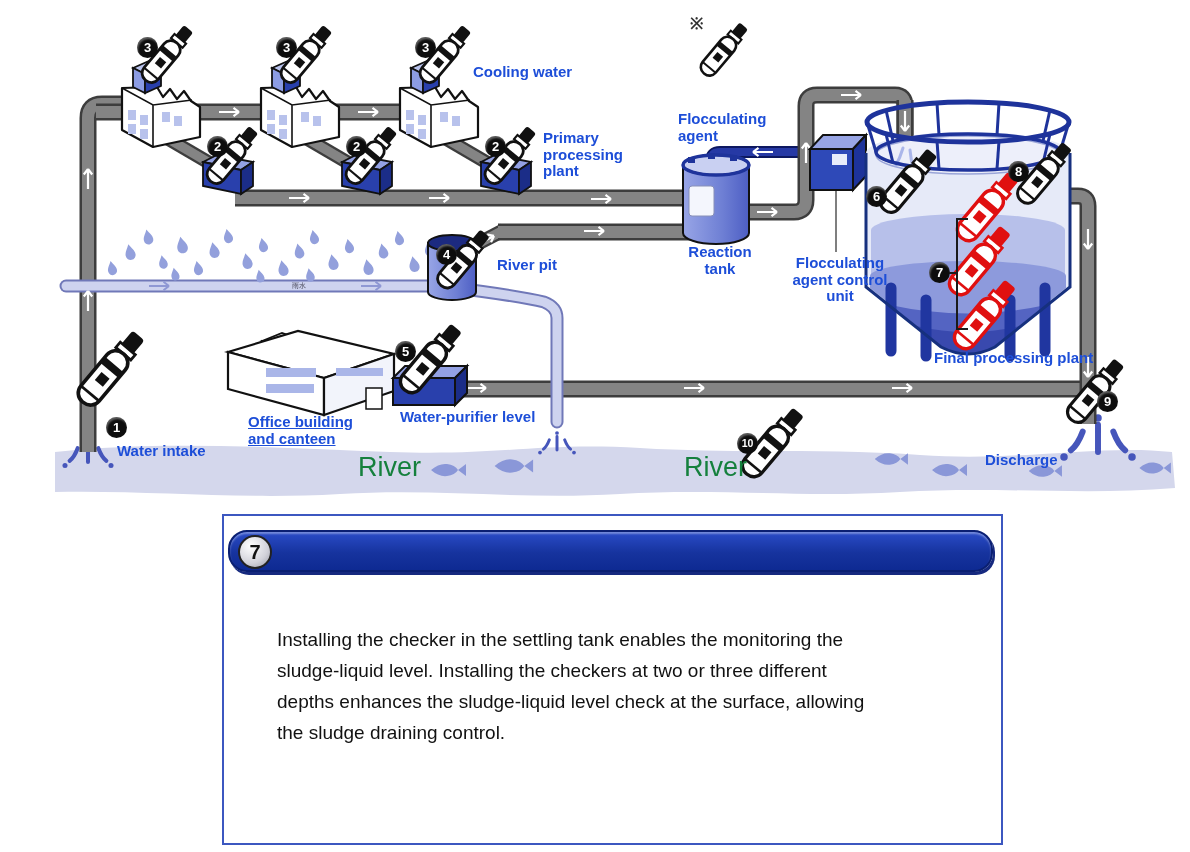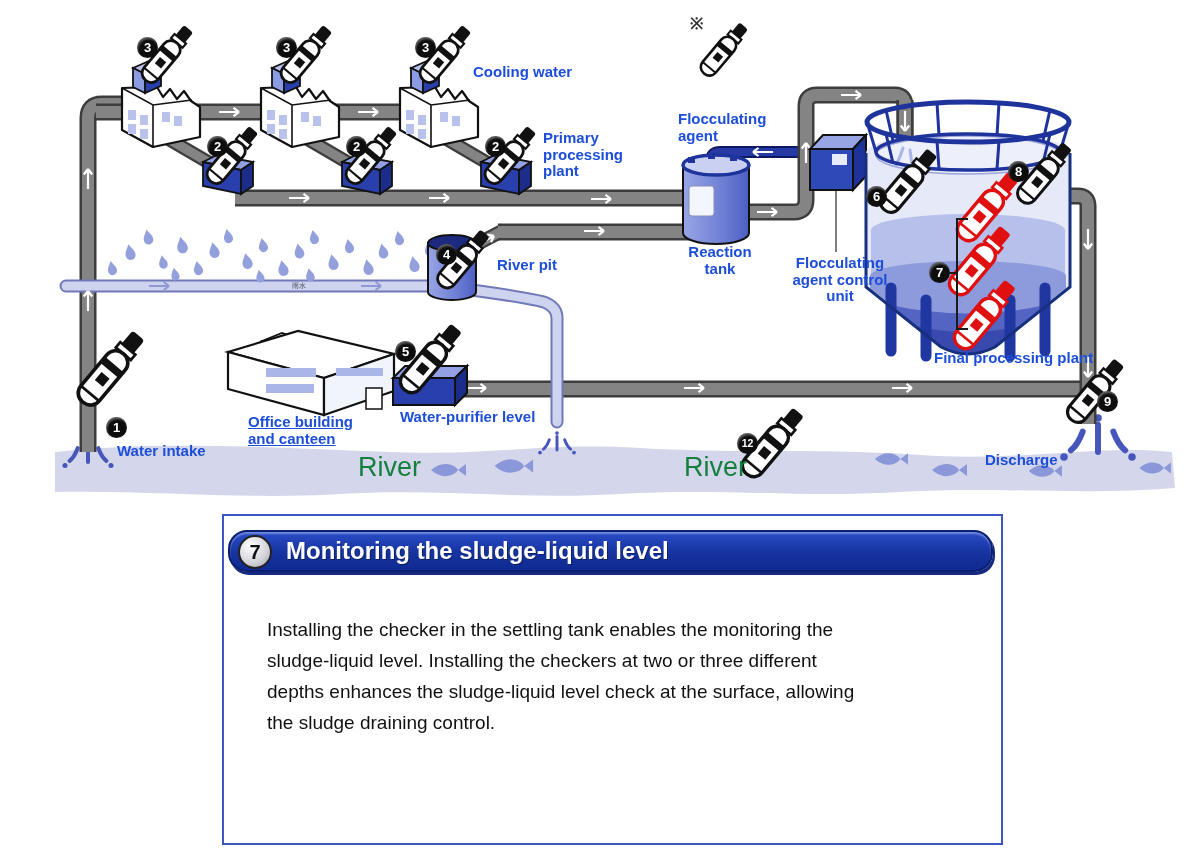--- a/index.html
+++ b/index.html
@@ -37,21 +37,21 @@
   .panel-header{position:absolute;left:4px;top:14px;right:8px;height:38px;border-radius:19px;
          background:linear-gradient(180deg,#2a4cc8 0%,#16339e 55%,#0e2a92 100%);
          border:2px solid #0a1f72;box-shadow:2px 3px 0 #16297f, inset 0 2px 2px rgba(255,255,255,.35);}
   .panel-badge{position:absolute;left:8px;top:3px;width:30px;height:30px;border-radius:50%;
          background:radial-gradient(circle at 35% 30%,#ffffff,#d2d2da 60%,#9a9aa6);
          border:2px solid #222;color:#111;font:700 20px/30px "Liberation Sans",sans-serif;
          text-align:center;}
   .panel-title{position:absolute;left:56px;top:0;right:10px;height:38px;
          font:700 24px/37px "Liberation Sans",sans-serif;color:#fff;
          text-shadow:1px 1px 0 rgba(0,0,0,.35);white-space:nowrap;overflow:hidden;}
-  .panel-body{position:absolute;left:41px;top:96px;width:715px;margin:2px;
+  .panel-body{position:absolute;left:41px;top:96px;width:715px;margin:12px;
          font:400 19px/31px "Liberation Sans",sans-serif;color:#111;white-space:pre-line;}
 </style>
 </head>
 <body>
 
 <div class="stage">
 
   <div class="diagram">
     <svg width="1190" height="505" viewBox="0 0 1190 505">
       <defs>
@@ -334,27 +334,26 @@
     <div class="badge" style="left:485px;top:136px;">2</div>
     <div class="badge" style="left:137px;top:37px;">3</div>
     <div class="badge" style="left:276px;top:37px;">3</div>
     <div class="badge" style="left:415px;top:37px;">3</div>
     <div class="badge" style="left:436px;top:244px;">4</div>
     <div class="badge" style="left:395px;top:341px;">5</div>
     <div class="badge" style="left:866px;top:186px;">6</div>
     <div class="badge" style="left:929px;top:262px;">7</div>
     <div class="badge" style="left:1008px;top:161px;">8</div>
     <div class="badge" style="left:1097px;top:391px;">9</div>
-    <div class="badge two" style="left:737px;top:433px;">12</div>
+    <div class="badge two" style="left:737px;top:433px;">10</div>
   </div>
 
   <div class="panel">
     <div class="panel-header">
       <div class="panel-badge">7</div>
-      <div class="panel-title">Monitoring the sludge-liquid level</div>
     </div>
     <p class="panel-body">Installing the checker in the settling tank enables the monitoring the
 sludge-liquid level. Installing the checkers at two or three different
 depths enhances the sludge-liquid level check at the surface, allowing
 the sludge draining control.</p>
   </div>
 
 </div>
 
 </body></html>

